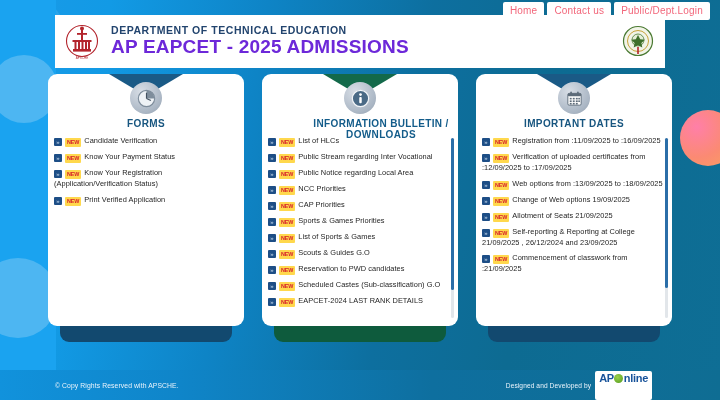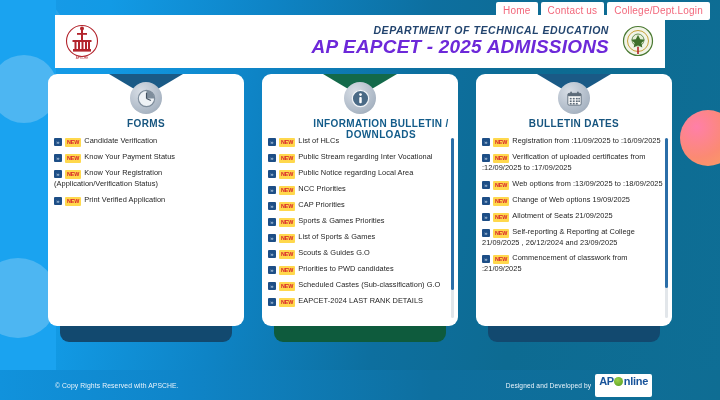--- a/index.html
+++ b/index.html
@@ -54,21 +54,21 @@
   
   #header {
     position: absolute; left: 55px; top: 15px;
     width: 610px; height: 53px;
     background: #ffffff;
     display: flex; align-items: center;
     z-index: 30;
   }
   .hdr-logo { width: 54px; display: flex; align-items: center; justify-content: center; }
   .hdr-logo svg { display: block; }
-  .hdr-text { flex: 1; text-align: right; line-height: 1.08; padding: 0 2px; font-style: italic; }
+  .hdr-text { flex: 1; text-align: left; line-height: 1.08; padding: 0 2px; }
   .hdr-l1 {
     font-size: 10.5px; color: #22446e; letter-spacing: .55px;
     font-weight: 600;
   }
   .hdr-l2 {
     font-size: 19px; color: #6d28d9; font-weight: bold;
     letter-spacing: .2px; margin-top: 1px;
   }
   .hdr-l3 {
     font-size: 9.5px; color: #16385e; font-weight: bold;
@@ -178,21 +178,21 @@
     font-size: 6.8px; color: #e9f3fb;
     letter-spacing: .1px;
   }
   #footer-right {
     position: absolute; right: 68px;
     display: flex; align-items: center; gap: 4px;
   }
   #footer-dev { font-size: 6.6px; color: #eaf4fc; letter-spacing: .1px; }
   #aponline {
     background: #ffffff; border-radius: 2px;
-    padding: 2px 4px 10px 4px;
+    padding: 2px 4px 16px 4px;
     font-size: 11px; font-weight: bold; color: #18539a;
     letter-spacing: -.3px; line-height: 1;
     display: flex; align-items: center;
   }
   #aponline .o-glyph {
     display: inline-block; width: 9px; height: 9px; border-radius: 50%;
     background: radial-gradient(circle at 40% 35%, #9ed14a 0%, #4f9a1e 100%);
     margin: 0 .5px;
     position: relative; top: .5px;
   }
@@ -204,21 +204,21 @@
 
   <div class="blob blob-left-band"></div>
   <div class="blob blob-l1"></div>
   <div class="blob blob-l2"></div>
   <div class="blob blob-orange"></div>
   <div class="blob-bottom"></div>
 
   <div id="topnav">
     <div class="navbtn">Home</div>
     <div class="navbtn">Contact us</div>
-    <div class="navbtn">College/Dept.Login</div>
+    <div class="navbtn">Public/Dept.Login</div>
   </div>
 
   <div id="header">
     <div class="hdr-logo">
       <svg width="34" height="40" viewBox="0 0 34 40" aria-hidden="true">
         <circle cx="17" cy="19" r="15.5" fill="none" stroke="#b3242c" stroke-width="1.1"></circle>
         <rect x="8" y="27" width="18" height="2.6" fill="#b3242c"></rect>
         <rect x="9.5" y="20" width="2" height="7" fill="#b3242c"></rect>
         <rect x="13" y="20" width="2" height="7" fill="#b3242c"></rect>
         <rect x="16.5" y="20" width="2" height="7" fill="#b3242c"></rect>
@@ -295,21 +295,21 @@
         <div class="card-body">
           <ul class="items">
             <li class="item"><span class="bullet">»</span><span class="newtag">NEW</span><span class="txt">List of HLCs</span></li>
             <li class="item"><span class="bullet">»</span><span class="newtag">NEW</span><span class="txt">Public Stream regarding Inter Vocational</span></li>
             <li class="item"><span class="bullet">»</span><span class="newtag">NEW</span><span class="txt">Public Notice regarding Local Area</span></li>
             <li class="item"><span class="bullet">»</span><span class="newtag">NEW</span><span class="txt">NCC Priorities</span></li>
             <li class="item"><span class="bullet">»</span><span class="newtag">NEW</span><span class="txt">CAP Priorities</span></li>
             <li class="item"><span class="bullet">»</span><span class="newtag">NEW</span><span class="txt">Sports &amp; Games Priorities</span></li>
             <li class="item"><span class="bullet">»</span><span class="newtag">NEW</span><span class="txt">List of Sports &amp; Games</span></li>
             <li class="item"><span class="bullet">»</span><span class="newtag">NEW</span><span class="txt">Scouts &amp; Guides G.O</span></li>
-            <li class="item"><span class="bullet">»</span><span class="newtag">NEW</span><span class="txt">Priorities to PWD candidates</span></li>
+            <li class="item"><span class="bullet">»</span><span class="newtag">NEW</span><span class="txt">Reservation to PWD candidates</span></li>
             <li class="item"><span class="bullet">»</span><span class="newtag">NEW</span><span class="txt">Scheduled Castes (Sub-classification) G.O</span></li>
             <li class="item"><span class="bullet">»</span><span class="newtag">NEW</span><span class="txt">EAPCET-2024 LAST RANK DETAILS</span></li>
           </ul>
           <div class="track"></div>
           <div class="thumb" style="top:2px;height:152px;"></div>
         </div>
       </div>
     </div>
 
     <div class="card-wrap theme-navy">
@@ -330,21 +330,21 @@
               <rect x="5" y="12" width="2" height="1.7"></rect>
                 <rect x="8.2" y="12" width="2" height="1.7"></rect>
                 <rect x="11.4" y="12" width="2" height="1.7"></rect>
                 <rect x="14" y="12" width="1.7" height="1.7"></rect>
               <rect x="5" y="14.6" width="2" height="1.7"></rect>
                 <rect x="8.2" y="14.6" width="2" height="1.7"></rect>
                 <rect x="11.4" y="14.6" width="2" height="1.7"></rect>
             </g>
           </svg>
         </div>
-        <div class="card-title">BULLETIN DATES</div>
+        <div class="card-title">IMPORTANT DATES</div>
         <div class="card-body">
           <ul class="items">
             <li class="item"><span class="bullet">»</span><span class="newtag">NEW</span><span class="txt">Registration from :11/09/2025 to :16/09/2025</span></li>
             <li class="item"><span class="bullet">»</span><span class="newtag">NEW</span><span class="txt">Verification of uploaded certificates from :12/09/2025 to :17/09/2025</span></li>
             <li class="item"><span class="bullet">»</span><span class="newtag">NEW</span><span class="txt">Web options from :13/09/2025 to :18/09/2025</span></li>
             <li class="item"><span class="bullet">»</span><span class="newtag">NEW</span><span class="txt">Change of Web options 19/09/2025</span></li>
             <li class="item"><span class="bullet">»</span><span class="newtag">NEW</span><span class="txt">Allotment of Seats 21/09/2025</span></li>
             <li class="item"><span class="bullet">»</span><span class="newtag">NEW</span><span class="txt">Self-reporting &amp; Reporting at College 21/09/2025 , 26/12/2024 and 23/09/2025</span></li>
             <li class="item"><span class="bullet">»</span><span class="newtag">NEW</span><span class="txt">Commencement of classwork from :21/09/2025</span></li>
           </ul>

